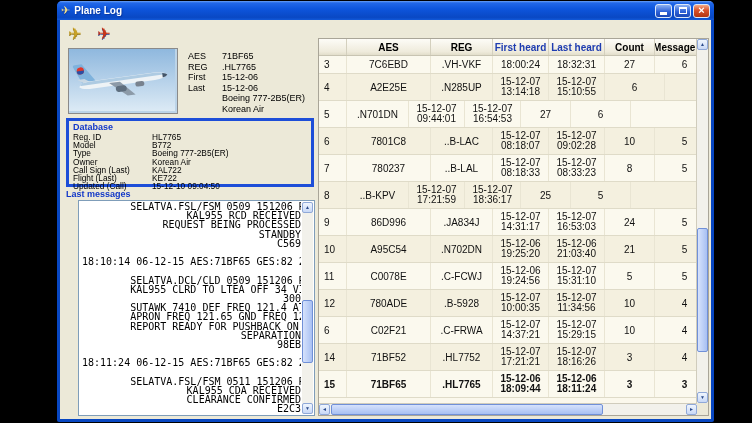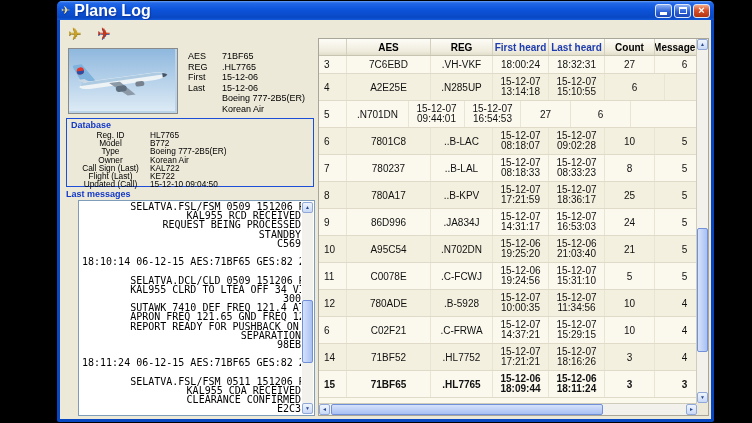--- a/index.html
+++ b/index.html
@@ -11,21 +11,21 @@
     position:absolute; left:57px; top:1px; width:657px; height:421px;
     border-radius:5px 5px 2px 2px; background:#0847C2; box-sizing:border-box;
   }
   
   .titlebar {
     height:19px; display:flex; align-items:center; gap:4px; padding:0 4px;
     border-radius:5px 5px 0 0;
     background:linear-gradient(180deg,#6CA2F5 0%,#2268E8 10%,#0D55DC 42%,#0948C4 86%,#1158D8 100%);
   }
   .title-icon { color:#F4E08A; font-size:11px; line-height:1; text-shadow:0 1px 1px #063090; }
-  .title-text { flex:1; color:#fff; font-size:16px; font-weight:bold; text-shadow:1px 1px 1px #0A38A0; white-space:nowrap; }
+  .title-text { flex:1; color:#fff; font-size:10px; font-weight:bold; text-shadow:1px 1px 1px #0A38A0; white-space:nowrap; }
   .title-buttons { display:flex; gap:2px; }
   .tbtn { width:17px; height:14px; border-radius:3px; border:1px solid #DCE8FA; box-sizing:border-box;
           display:flex; align-items:center; justify-content:center; cursor:default; }
   .tbtn.minmax { background:linear-gradient(#8CB0F2,#2E62D8 55%,#1A46B4); }
   .tbtn.close  { background:linear-gradient(#F4A988,#D9512A 45%,#B23410); color:#fff; font-size:11px; font-weight:bold; line-height:1; }
   .glyph-min { width:7px; height:3px; background:#fff; margin-top:6px; }
   .glyph-max { width:8px; height:7px; box-sizing:border-box; border:1px solid #fff; border-top-width:2px; }
   
   .content { position:absolute; left:3px; right:3px; top:19px; bottom:3px; background:#ECE9D8; overflow:hidden; }
   .toolbar { position:absolute; left:5px; top:2px; height:22px; display:flex; gap:9px; align-items:center; }
@@ -35,24 +35,24 @@
   
   .photo { position:absolute; left:8px; top:28px; width:108px; height:64px; border:1px solid #8A8A8A; background:#BCD4E8; }
   .photo svg { display:block; }
   
   .summary { position:absolute; left:128px; top:31px; font-size:9px; line-height:10.5px; color:#000; }
   .srow { display:flex; }
   .slabel { width:34px; }
   .sline { margin-left:34px; }
   
   .groupbox { position:absolute; left:6px; top:98px; width:248px; height:69px; box-sizing:border-box;
-              border:1px solid #1d4ed8; padding:1px 4px 0 4px; }
+              border:3px solid #1d4ed8; padding:1px 4px 0 4px; }
   .gtitle { color:#1238C8; font-weight:bold; font-size:9px; line-height:11px; }
   .db-row { display:flex; font-size:8.3px; line-height:8.2px; color:#000; }
-  .db-label { width:79px; flex:none;text-align:center; }
+  .db-label { width:79px; flex:none; }
   
   .lm-title { position:absolute; left:6px; top:169px; color:#1238C8; font-weight:bold; font-size:9px; }
   .messages { position:absolute; left:18px; top:180px; width:237px; height:216px; background:#fff;
               border:1px solid #7F9DB9; box-sizing:border-box; }
   .msg-text { position:absolute; left:3px; top:1px; right:13px; bottom:1px; overflow:hidden;
               font-family:"DejaVu Sans Mono", monospace; font-size:10px; line-height:9.2px; white-space:pre; color:#000;text-align:right; }
   
   .sbv { position:absolute; top:1px; bottom:1px; right:1px; width:11px; background:#F2F1EB; }
   .sb-btn { position:absolute; width:11px; height:11px; box-sizing:border-box; border:1px solid #8FA8D8; border-radius:2px;
             background:linear-gradient(#F0F6FE,#C8D8F6); color:#2C4C8C; font-size:5px; line-height:9px; text-align:center; }
@@ -298,21 +298,20 @@
             <span class="td c3 cell-date">15-12-07
 08:18:33</span>
             <span class="td c4 cell-date">15-12-07
 08:33:23</span>
             <span class="td c5">8</span>
             <span class="td c6">5</span>
           </div>
 
           <div class="trow">
             <span class="td c0 cell-num">8</span>
-            <span class="td c1">780A17</span>
             <span class="td c2">..B-KPV</span>
             <span class="td c3 cell-date">15-12-07
 17:21:59</span>
             <span class="td c4 cell-date">15-12-07
 18:36:17</span>
             <span class="td c5">25</span>
             <span class="td c6">5</span>
           </div>
 
           <div class="trow">

